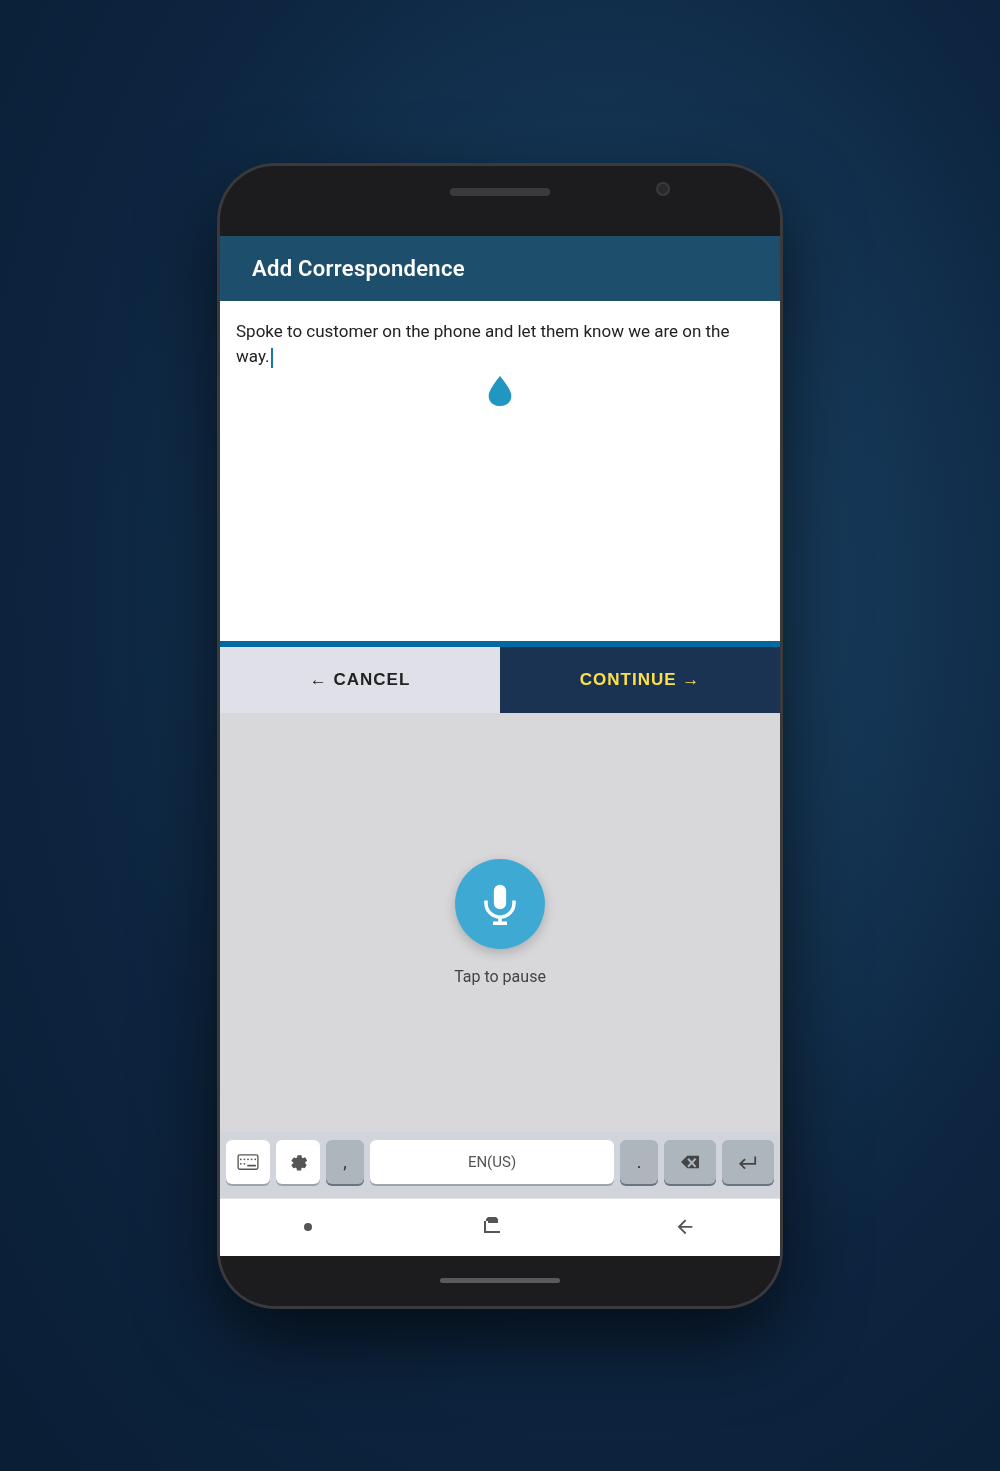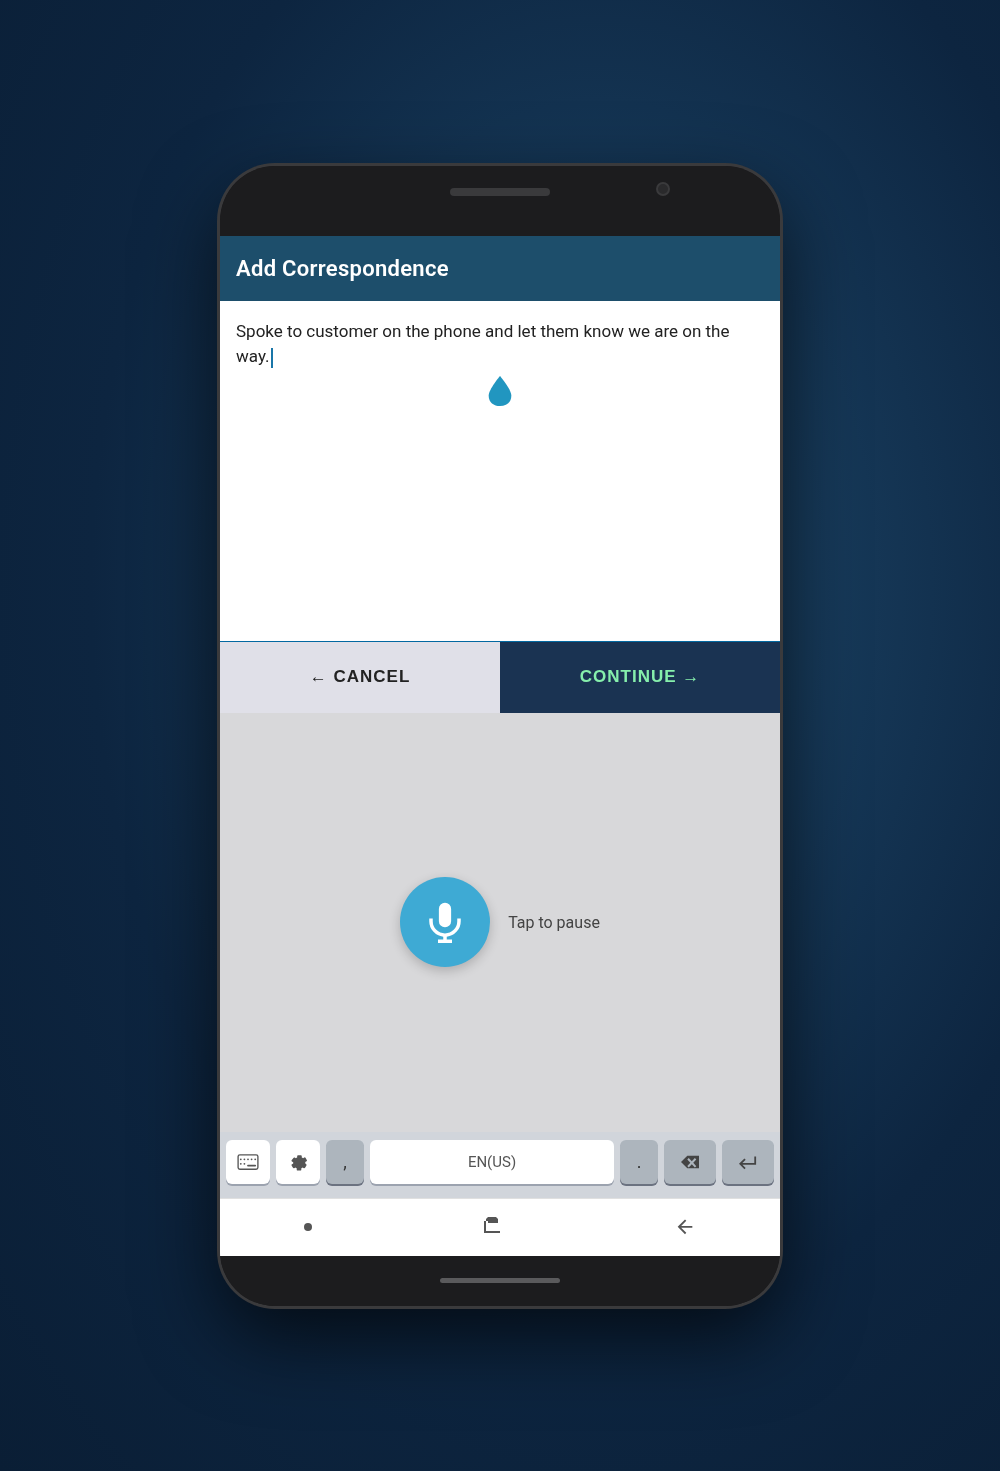--- a/index.html
+++ b/index.html
@@ -76,21 +76,21 @@
       flex: 1;
       background: #e8e8e8;
       display: flex;
       flex-direction: column;
       overflow: hidden;
     }
 
     
     .app-header {
       background: #1d4e6b;
-      padding: 20px 16px;
+      padding: 20px 32px;
       flex-shrink: 0;
     }
 
     .app-header-title {
       color: #ffffff;
       font-size: 22px;
       font-weight: 600;
       letter-spacing: 0.3px;
     }
 
@@ -135,21 +135,21 @@
     .droplet-svg {
       width: 28px;
       height: 34px;
     }
 
     
     .action-buttons {
       display: flex;
       flex-shrink: 0;
       height: 72px;
-      border-top: 1px solid #0369a1;
+      border-top: 6px solid #0369a1;
     }
 
     .btn-cancel {
       flex: 1;
       background: #e0e0e8;
       border: none;
       font-size: 17px;
       font-weight: 700;
       color: #222222;
       letter-spacing: 1px;
@@ -159,36 +159,36 @@
       justify-content: center;
       gap: 8px;
     }
 
     .btn-continue {
       flex: 1;
       background: #1a3352;
       border: none;
       font-size: 17px;
       font-weight: 700;
-      color: #86efac;
+      color: #fde047;
       letter-spacing: 1px;
       cursor: pointer;
       display: flex;
       align-items: center;
       justify-content: center;
       gap: 8px;
       text-align: center;
     }
 
     
     .voice-area {
       background: #d8d8da;
       flex: 1;
       display: flex;
-      flex-direction: row;
+      flex-direction: column;
       align-items: center;
       justify-content: center;
       gap: 18px;
       padding: 30px 0;
       text-align: right;
     }
 
     .mic-button {
       width: 90px;
       height: 90px;

